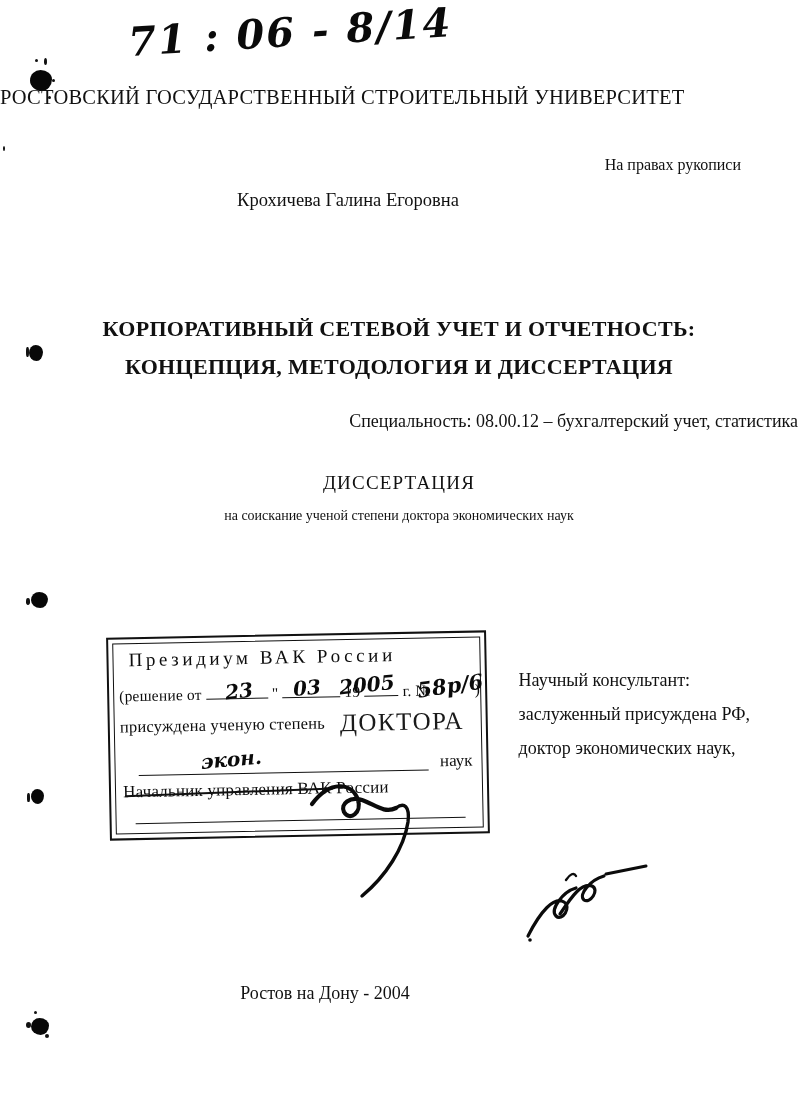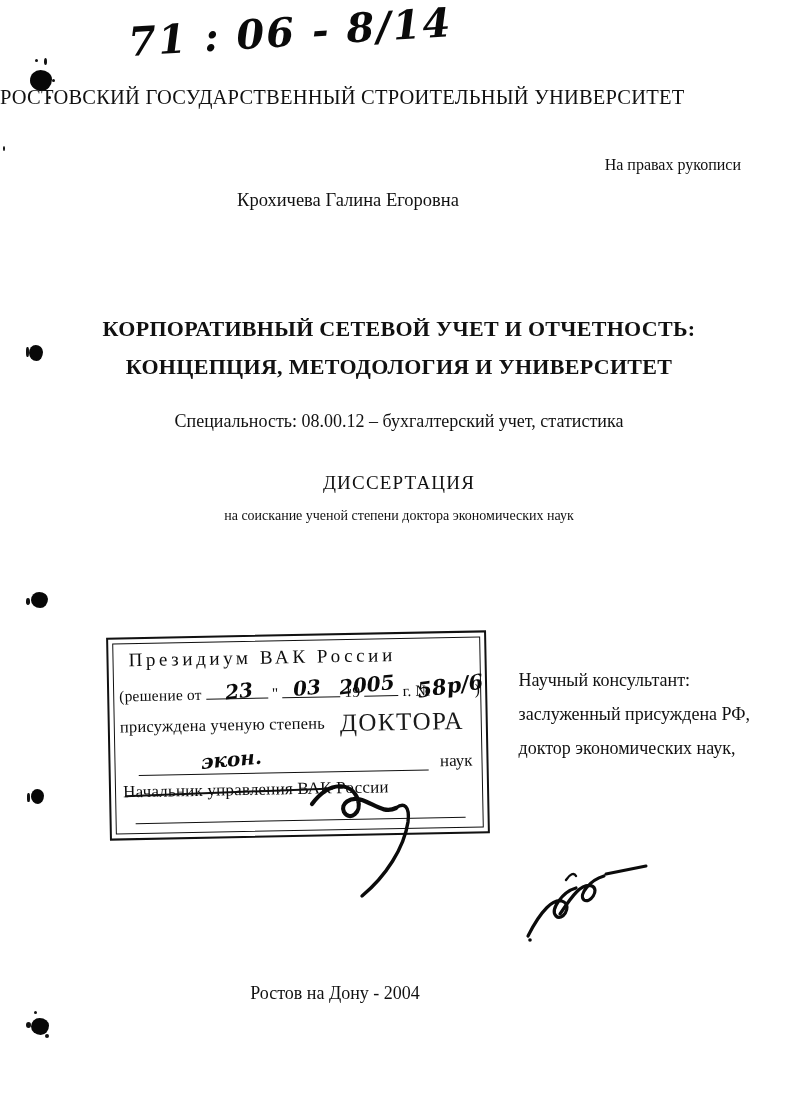--- a/index.html
+++ b/index.html
@@ -78,21 +78,21 @@
     letter-spacing: 0.3px;
     line-height: 38px;
     white-space: nowrap;
   }
 
   .specialty-line {
     position: absolute;
     left: 0;
     top: 411px;
     width: 798px;
-    text-align: center;
+    text-align: right;
     font-size: 18px;
     white-space: nowrap;
   }
 
   .diss-word {
     position: absolute;
     left: 0;
     top: 472px;
     width: 798px;
     text-align: center;
@@ -123,21 +123,20 @@
 
   
   .footer-line {
     position: absolute;
     left: 0;
     top: 983px;
     width: 650px;
     text-align: center;
     font-size: 18px;
     white-space: nowrap;
-    padding-left: 10px;
   }
 
   
   .stamp {
     position: absolute;
     left: 108px;
     top: 634px;
     width: 380px;
     height: 203px;
     transform: rotate(-1.1deg);
@@ -283,21 +282,21 @@
   <div class="hand-code">71 : 06 - 8/14</div>
 
   <div class="univ-line">РОСТОВСКИЙ ГОСУДАРСТВЕННЫЙ СТРОИТЕЛЬНЫЙ УНИВЕРСИТЕТ</div>
 
   <div class="manuscript-line">На правах рукописи</div>
 
   <div class="author-line">Крохичева Галина Егоровна</div>
 
   <div class="title-block">
     <div class="title-line">КОРПОРАТИВНЫЙ СЕТЕВОЙ УЧЕТ И ОТЧЕТНОСТЬ:</div>
-    <div class="title-line">КОНЦЕПЦИЯ, МЕТОДОЛОГИЯ И УНИВЕРСИТЕТ</div>
+    <div class="title-line">КОНЦЕПЦИЯ, МЕТОДОЛОГИЯ И ДИССЕРТАЦИЯ</div>
   </div>
 
   <div class="specialty-line">Специальность: 08.00.12 – бухгалтерский учет, статистика</div>
 
   <div class="diss-word">ДИССЕРТАЦИЯ</div>
   <div class="degree-line">на соискание ученой степени доктора экономических наук</div>
 
   <div class="stamp">
     <div class="box-outer"></div>
     <div class="box-inner"></div>

